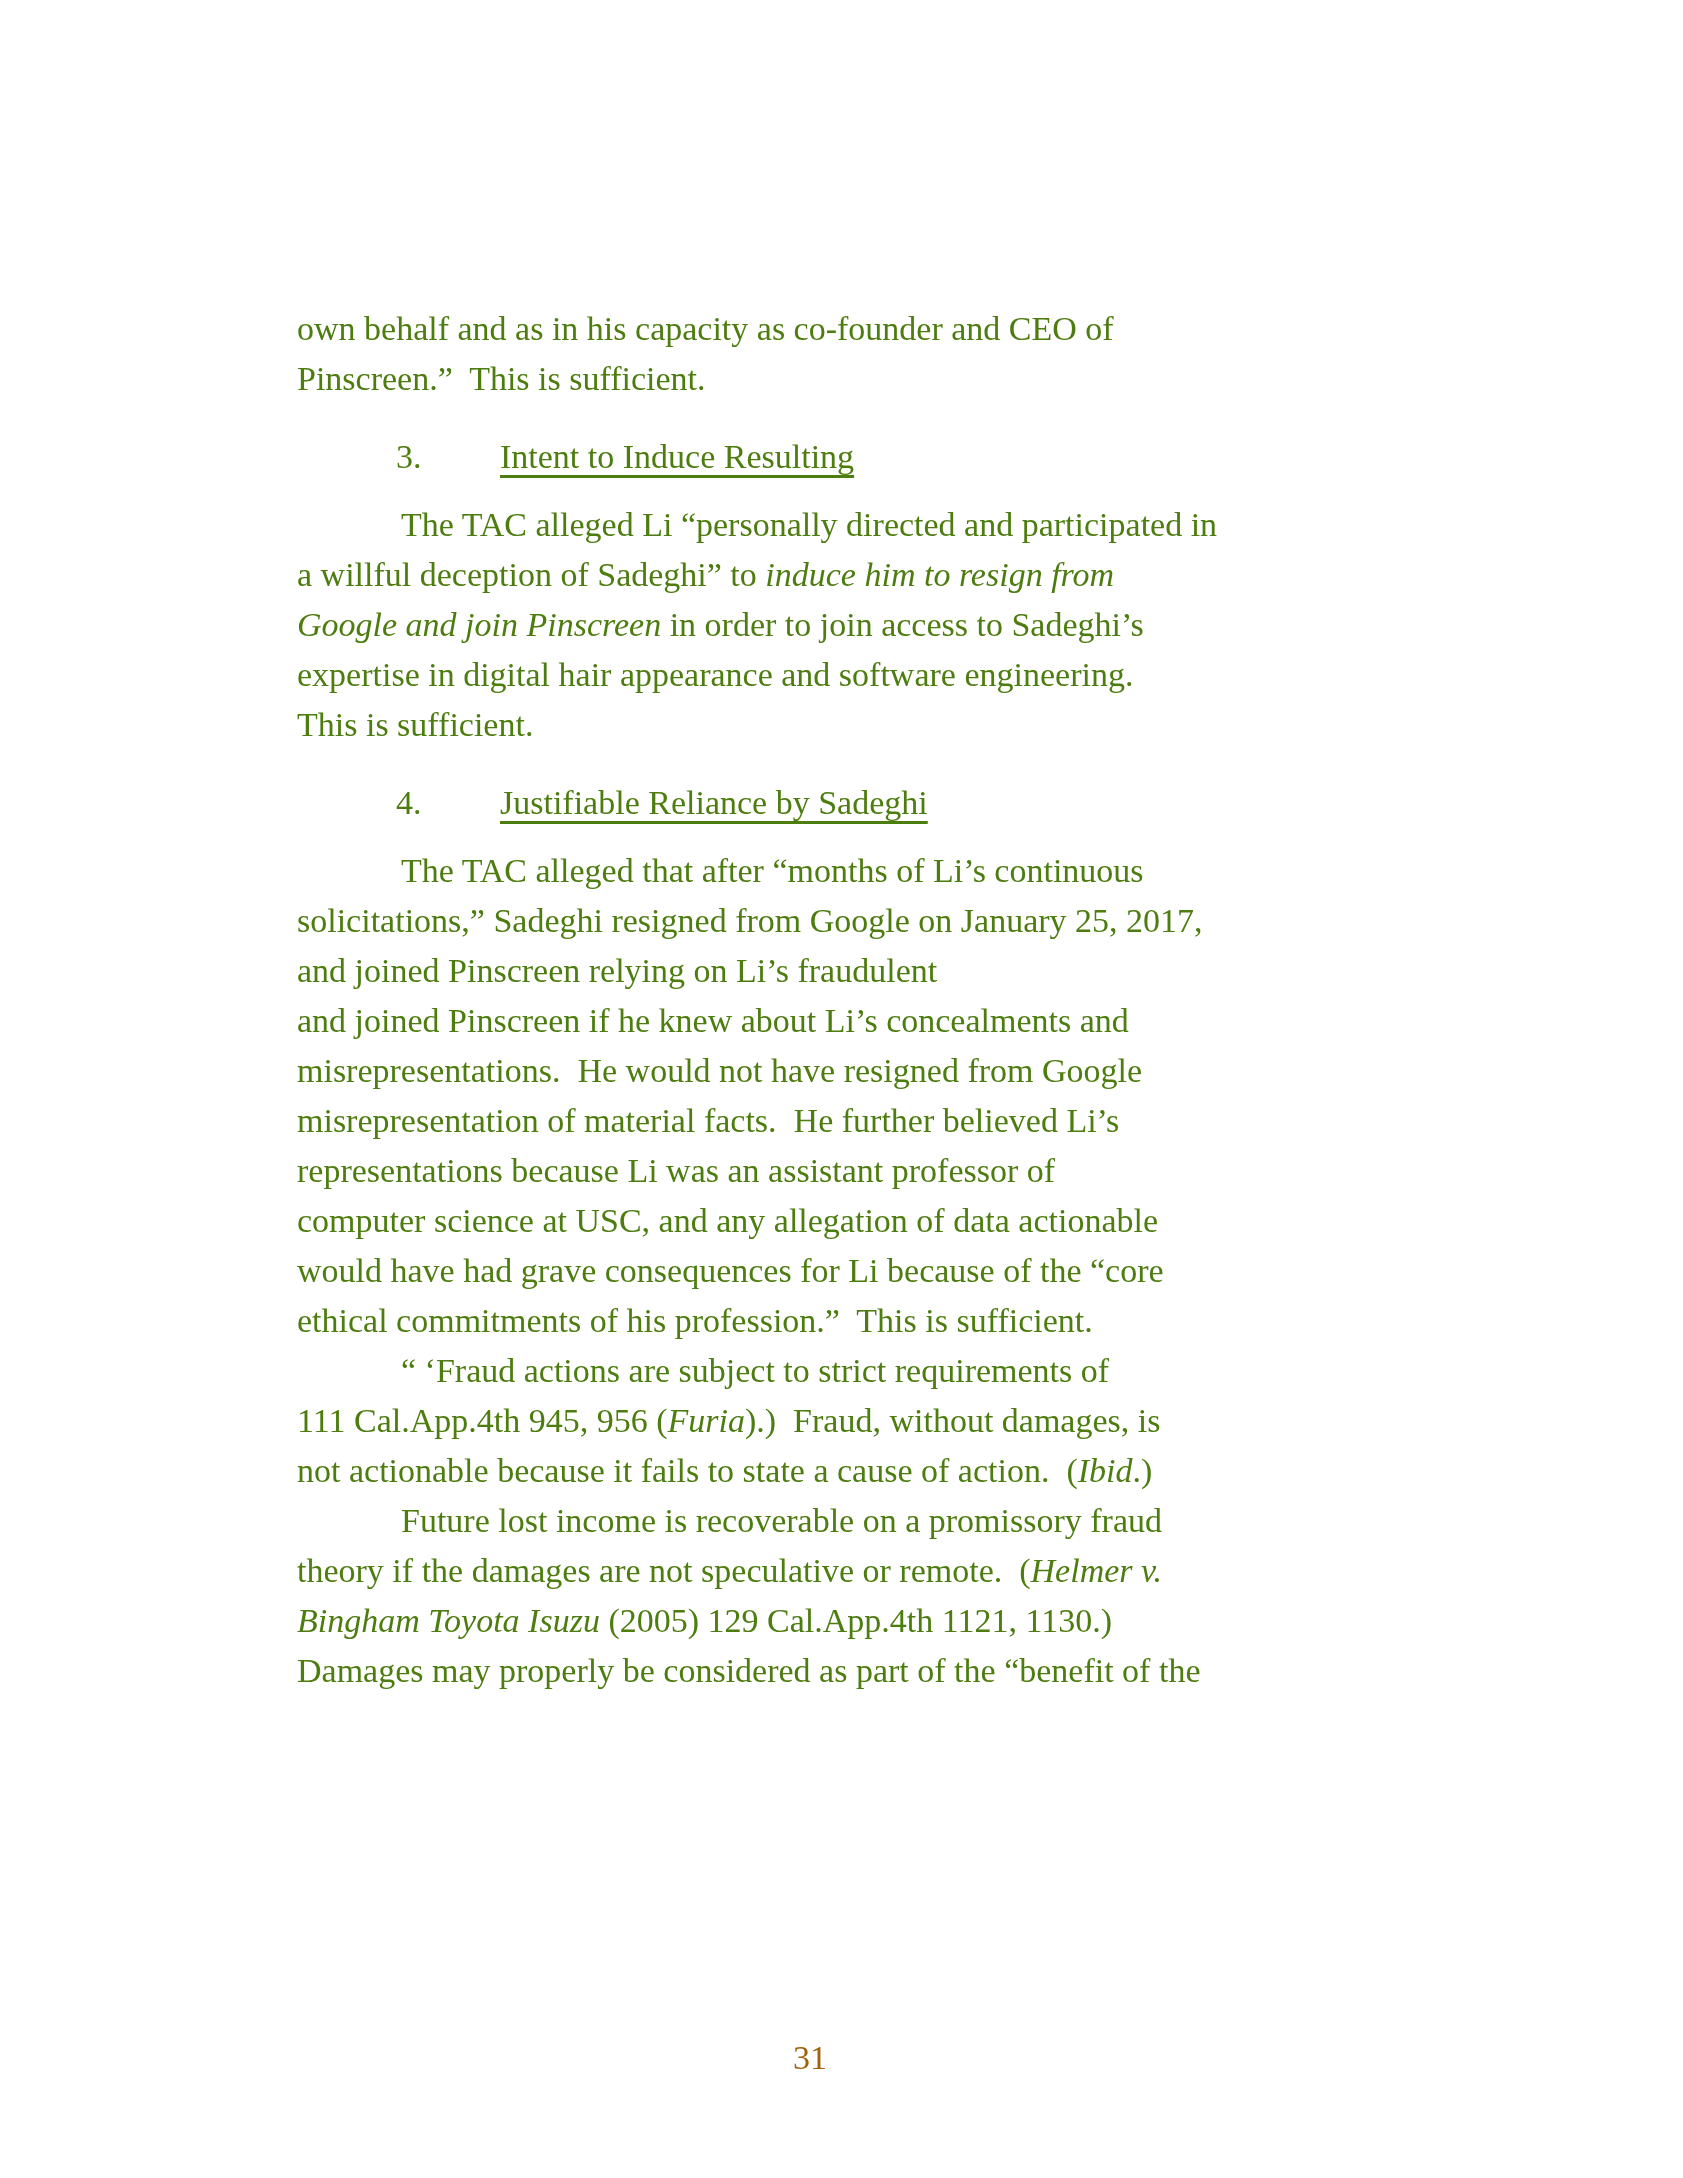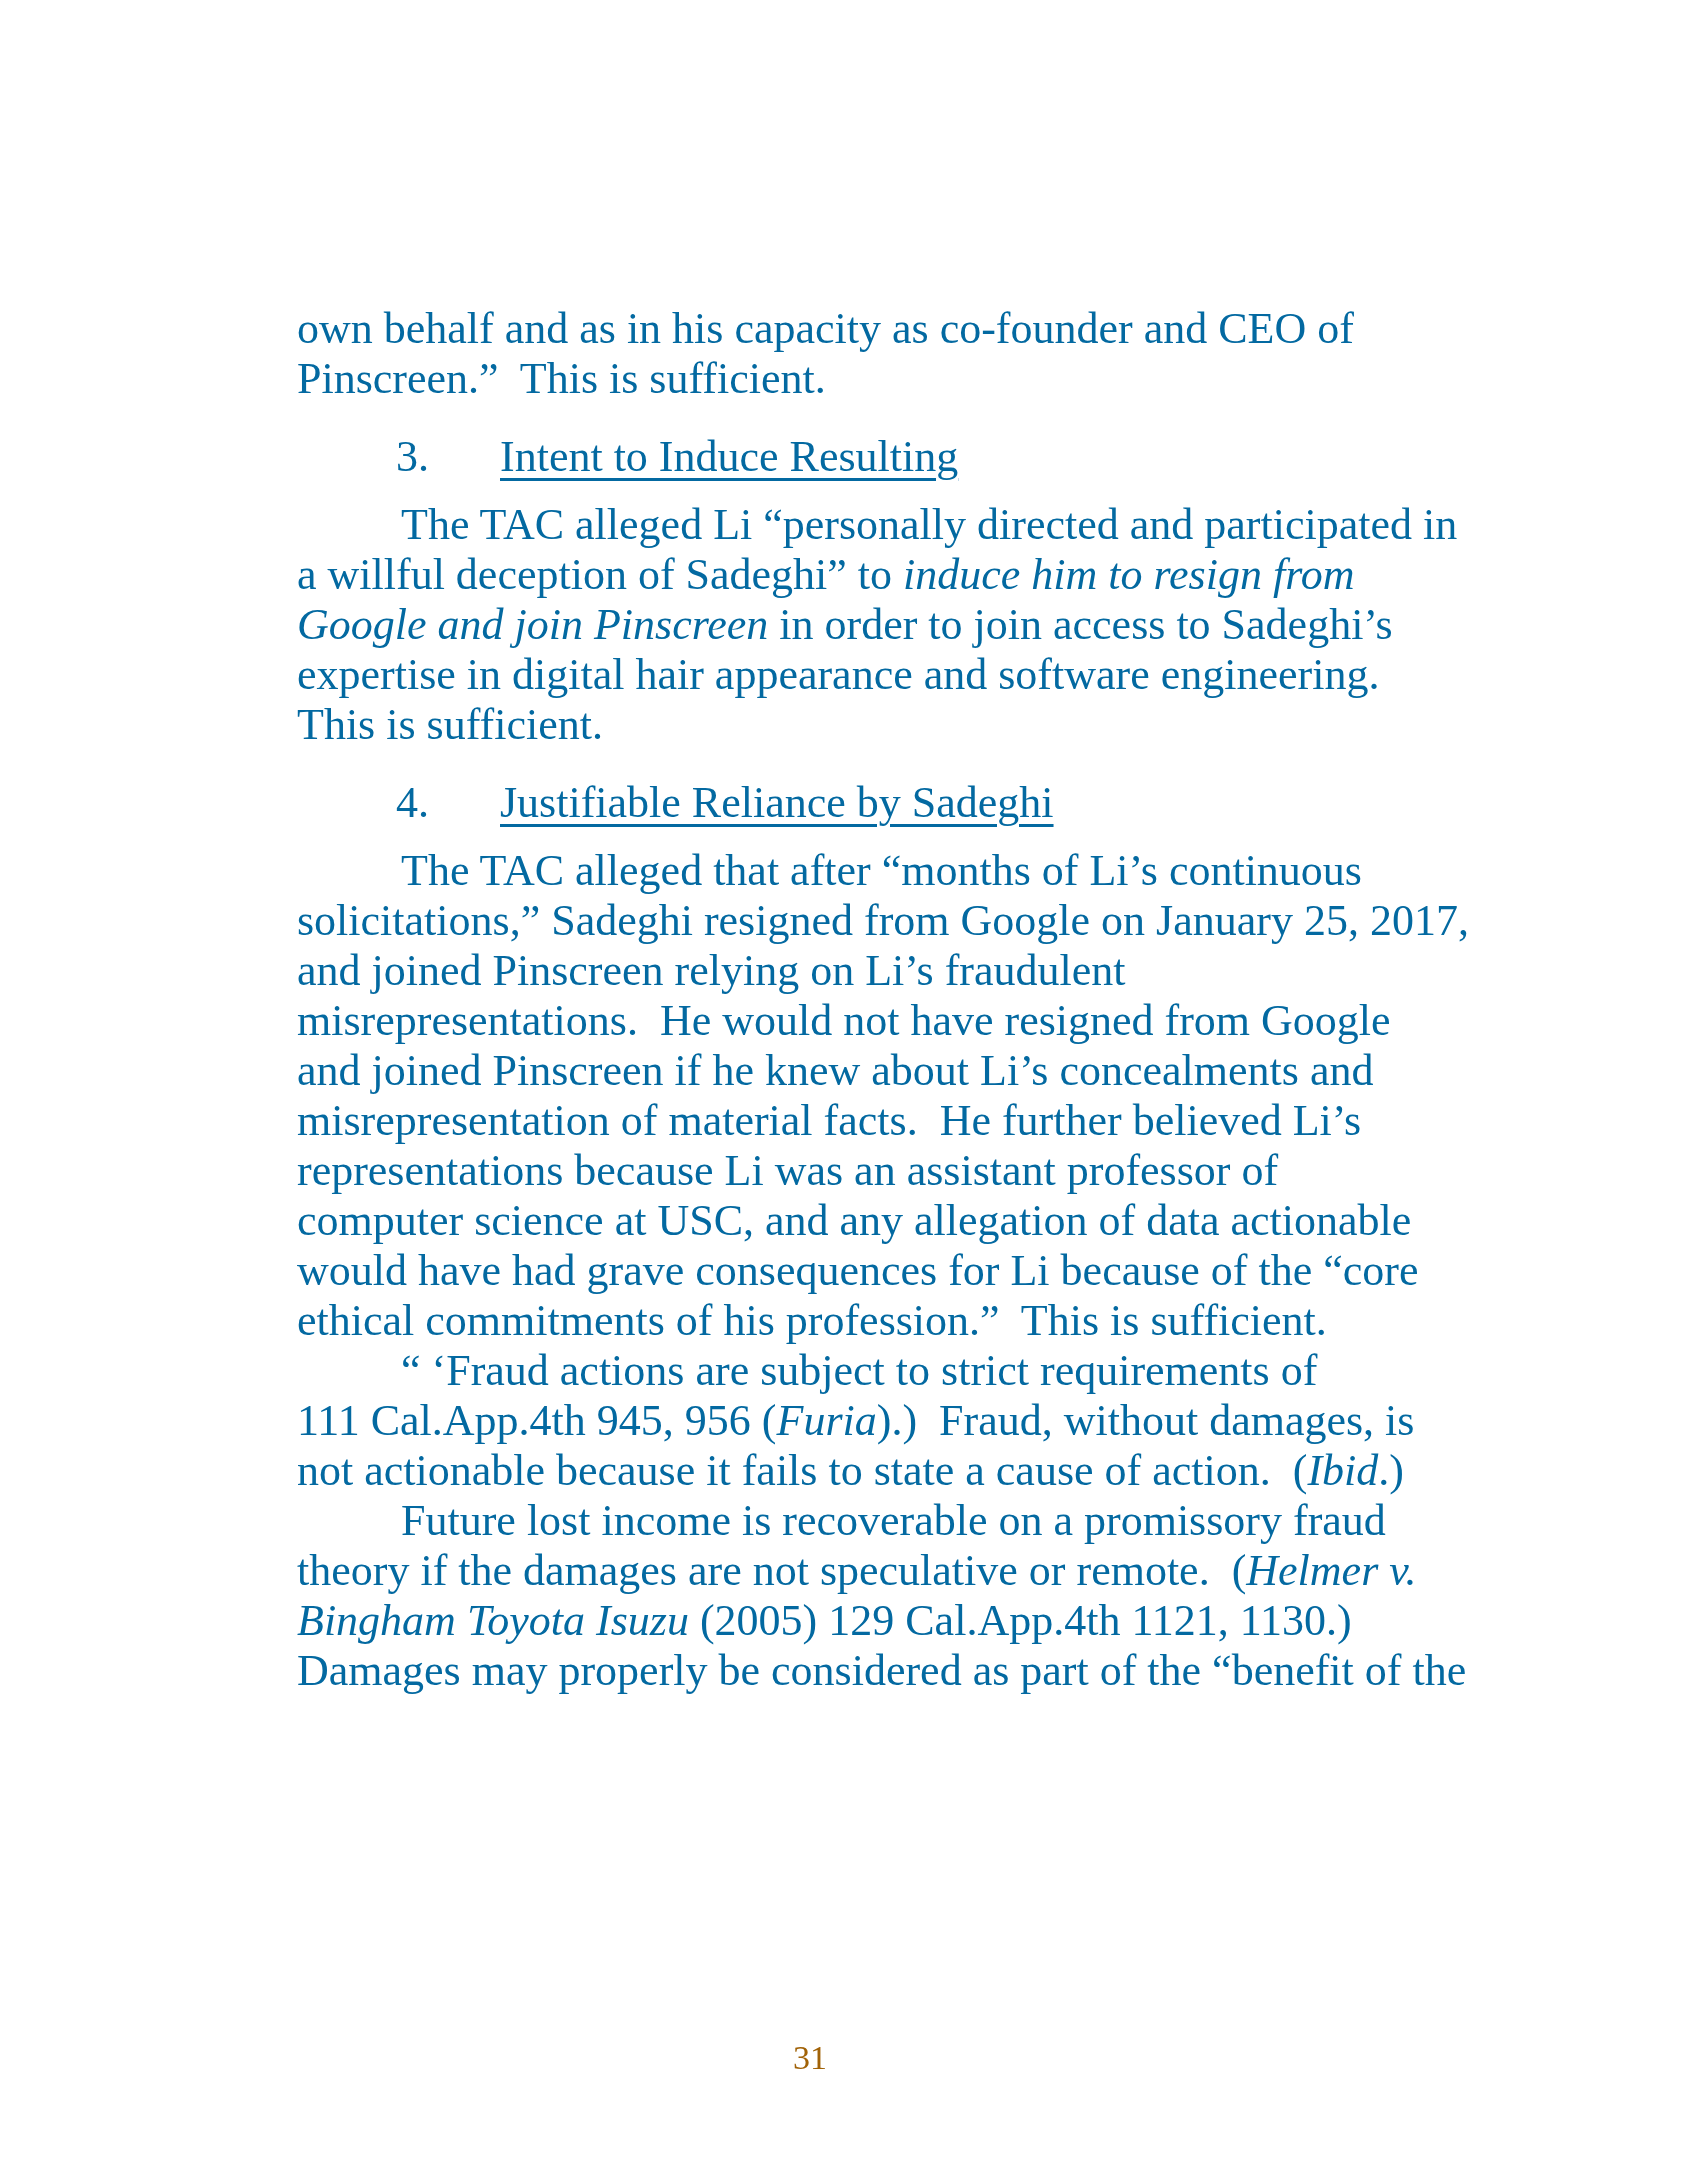--- a/index.html
+++ b/index.html
@@ -16,23 +16,23 @@
     height: 2178px;
     background: #ffffff;
     color: #000000;
     font-family: "Liberation Serif", "DejaVu Serif", serif;
   }
   .text-block {
     position: absolute;
     left: 297px;
     top: 304px;
     width: 1168px;
-    font-size: 44px;
+    font-size: 34px;
     line-height: 50px;
-    color: #0369a1;
+    color: #4d7c0f;
   }
   .para { margin: 0; }
   .line {
     display: block;
     white-space: pre;
   }
   .line.first-indent { padding-left: 104px; }
   .heading {
     margin: 28px 0 18px 0;
     padding-left: 99px;
@@ -74,22 +74,22 @@
         <div class="line"><span>a willful deception of Sadeghi” to </span><i>induce him to resign from</i></div>
         <div class="line"><i>Google and join Pinscreen</i><span> in order to join access to Sadeghi’s</span></div>
         <div class="line"><span>expertise in digital hair appearance and software engineering.</span></div>
         <div class="line"><span>This is sufficient.</span></div>
       </div>
       <div class="heading"><span class="num">4.</span><span class="title">Justifiable Reliance by Sadeghi</span></div>
       <div class="para">
         <div class="line first-indent"><span>The TAC alleged that after “months of Li’s continuous</span></div>
         <div class="line"><span>solicitations,” Sadeghi resigned from Google on January 25, 2017,</span></div>
         <div class="line"><span>and joined Pinscreen relying on Li’s fraudulent</span></div>
+        <div class="line"><span>and joined Pinscreen if he knew about Li’s concealments and</span></div>
         <div class="line"><span>misrepresentations.  He would not have resigned from Google</span></div>
-        <div class="line"><span>and joined Pinscreen if he knew about Li’s concealments and</span></div>
         <div class="line"><span>misrepresentation of material facts.  He further believed Li’s</span></div>
         <div class="line"><span>representations because Li was an assistant professor of</span></div>
         <div class="line"><span>computer science at USC, and any allegation of data actionable</span></div>
         <div class="line"><span>would have had grave consequences for Li because of the “core</span></div>
         <div class="line"><span>ethical commitments of his profession.”  This is sufficient.</span></div>
       </div>
       <div class="para">
         <div class="line first-indent"><span>“ ‘Fraud actions are subject to strict requirements of</span></div>
         <div class="line"><span>111 Cal.App.4th 945, 956 (</span><i>Furia</i><span>).)  Fraud, without damages, is</span></div>
         <div class="line"><span>not actionable because it fails to state a cause of action.  (</span><i>Ibid</i><span>.)</span></div>

